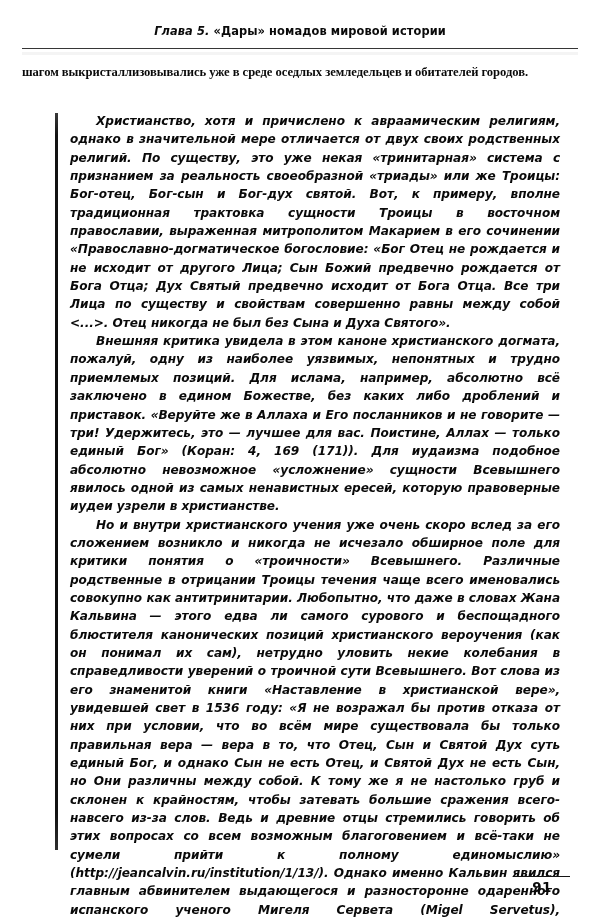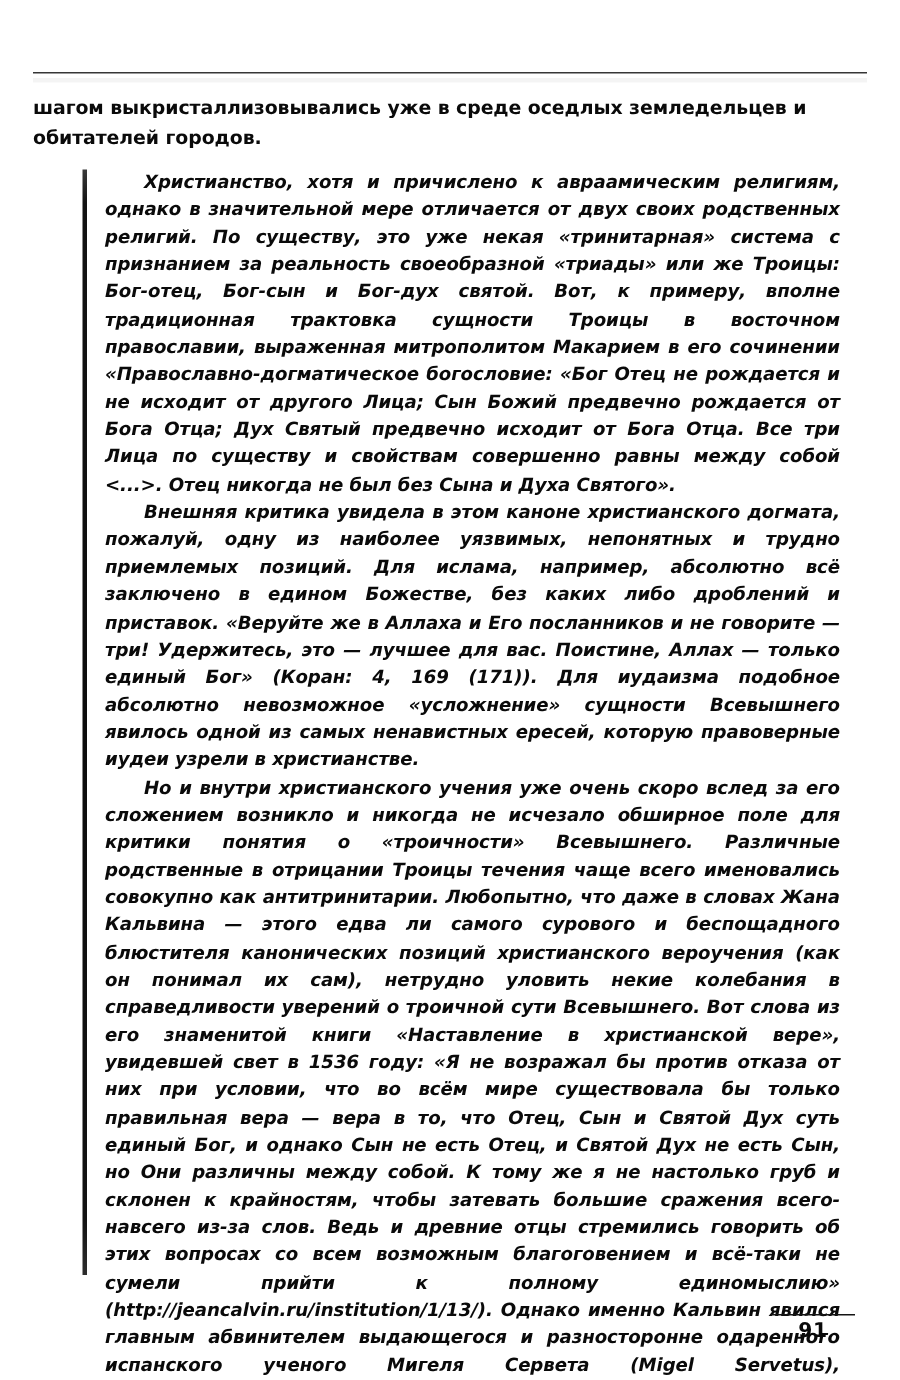--- a/index.html
+++ b/index.html
@@ -59,20 +59,21 @@
   .intro {
     position: absolute;
     top: 62px;
     left: 22px;
     width: 556px;
     font-size: 12.6px;
     font-weight: 600;
     line-height: 20px;
     text-align: left;
     letter-spacing: -0.05px;
+    font-family: Liberation Serif, serif;
   }
 
   
   .quote-block {
     position: absolute;
     top: 112px;
     left: 70px;
     width: 490px;
     font-style: italic;
     font-weight: 600;
@@ -129,20 +130,24 @@
     width: 556px;
     height: 3px;
     background: rgba(0,0,0,0.045);
   }
 </style>
 </head>
 <body>
 
 <div class="page">
 
+  <div class="running-head">
+    <span class="chap">Глава 5.</span>
+    <span class="ttl">«Дары» номадов мировой истории</span>
+  </div>
 
   <div class="head-rule"></div>
   <div class="scan-smudge"></div>
 
   <div class="intro">шагом выкристаллизовывались уже в среде оседлых земледельцев и обитателей городов.</div>
 
   <div class="margin-bar"></div>
 
   <div class="quote-block">
     <p>Христианство, хотя и причислено к авраамическим религиям, однако в значительной мере отличается от двух своих родственных религий. По существу, это уже некая «тринитарная» система с признанием за реальность своеобразной «триады» или же Троицы: Бог-отец, Бог-сын и Бог-дух святой. Вот, к примеру, вполне традиционная трактовка сущности Троицы в восточном православии, выраженная митрополитом Макарием в его сочинении «Православно-догматическое богословие: «Бог Отец не рождается и не исходит от другого Лица; Сын Божий предвечно рождается от Бога Отца; Дух Святый предвечно исходит от Бога Отца. Все три Лица по существу и свойствам совершенно равны между собой &lt;...&gt;. Отец никогда не был без Сына и Духа Святого».</p>

